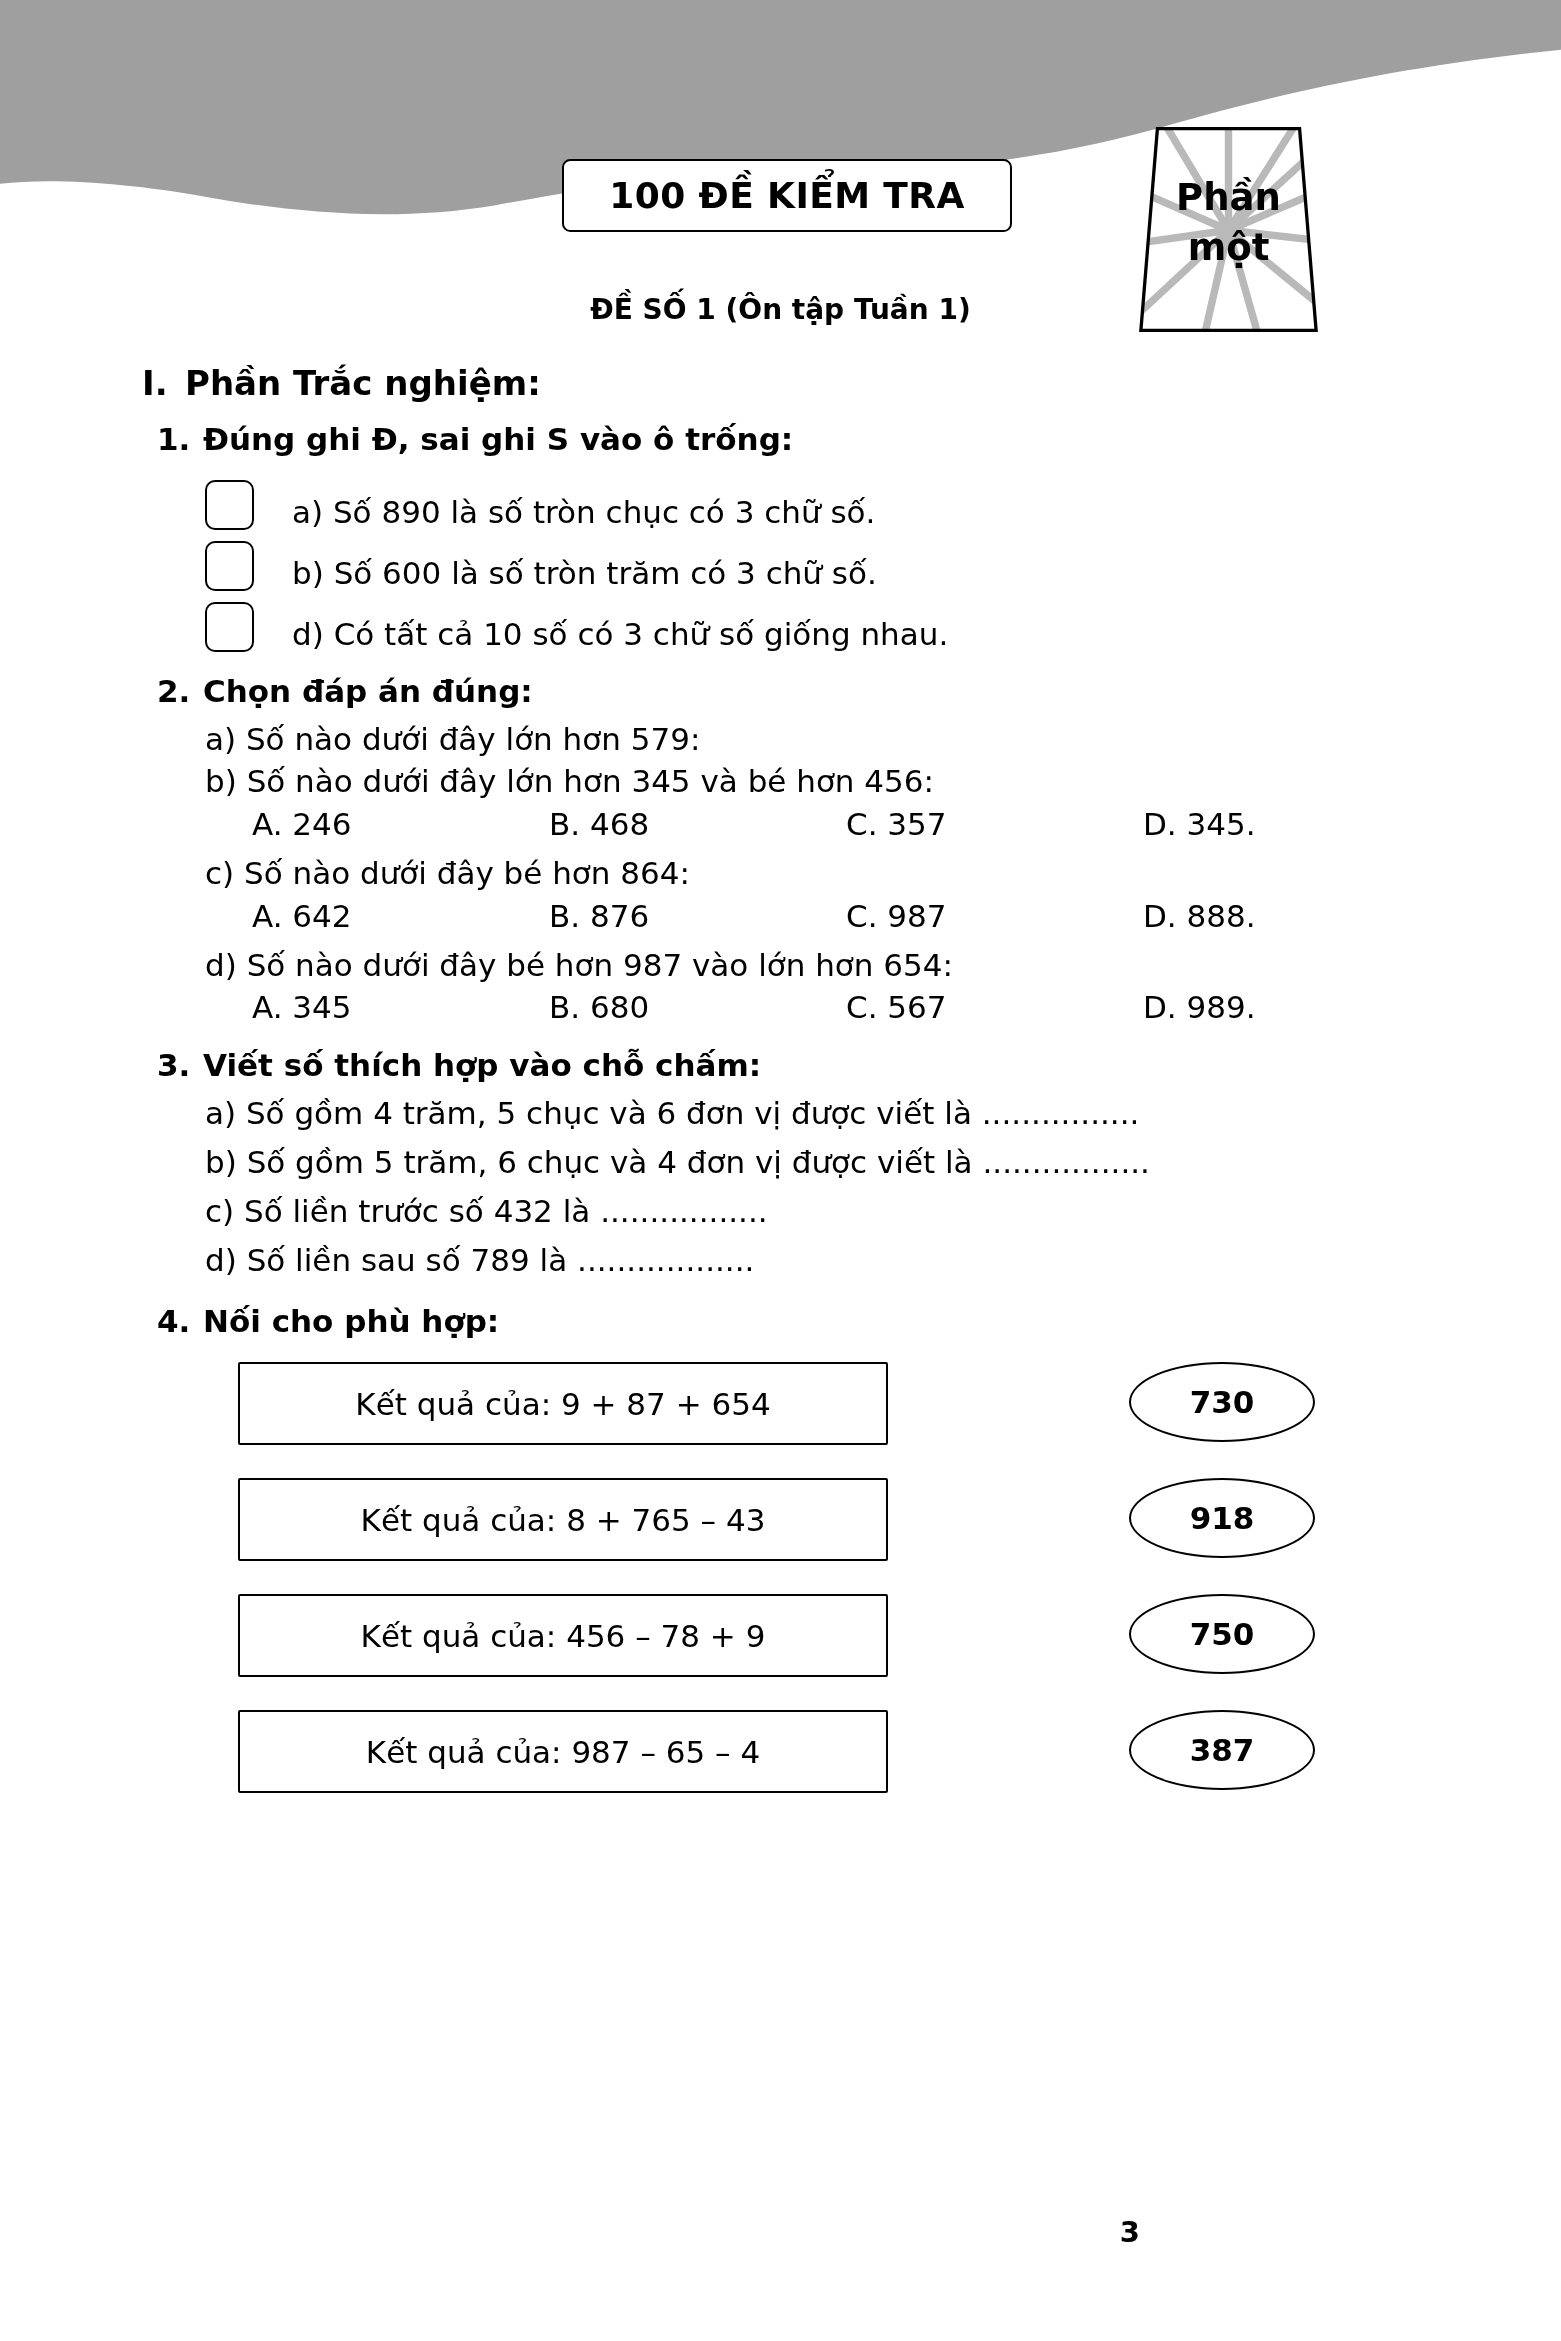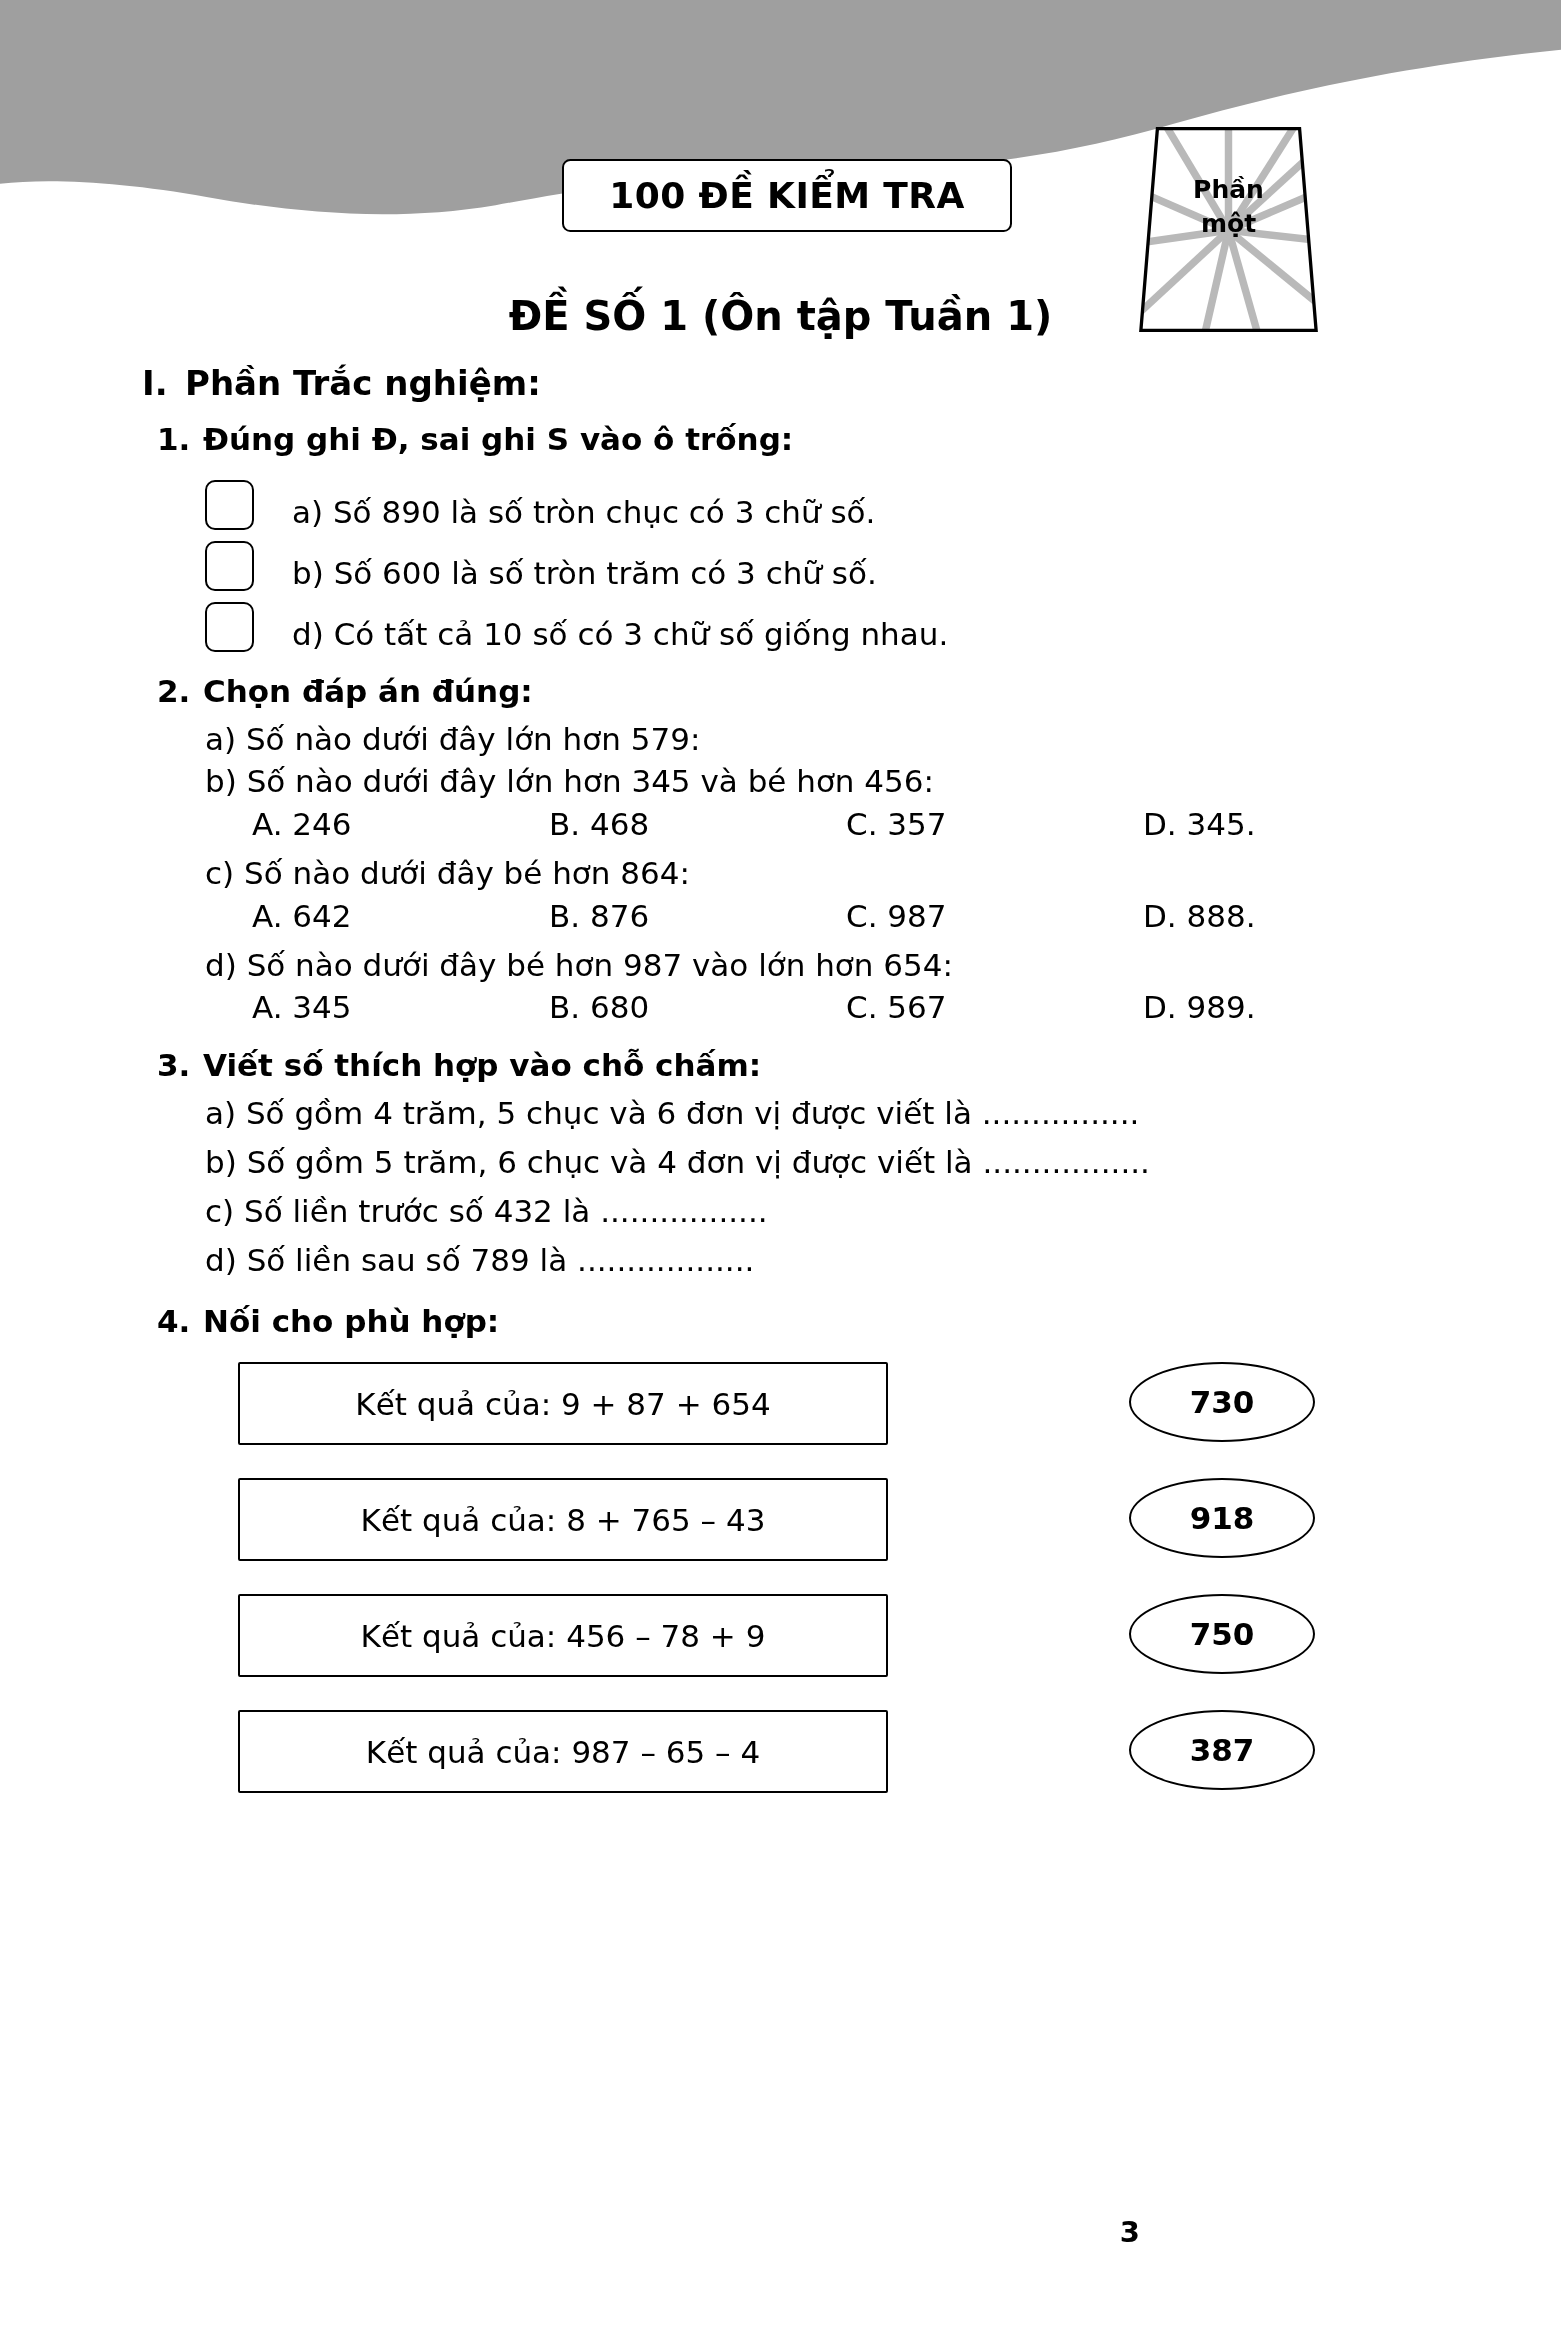--- a/index.html
+++ b/index.html
@@ -52,21 +52,21 @@
     font-weight: bold;
     letter-spacing: 0.4px;
   }
 
   .subtitle {
     position: absolute;
     left: 0;
     top: 293px;
     width: 1561px;
     text-align: center;
-    font-size: 40px;
+    font-size: 28px;
     font-weight: bold;
   }
 
   
   .part-badge {
     position: absolute;
     left: 1126px;
     top: 122px;
     width: 205px;
     height: 216px;
@@ -74,21 +74,21 @@
   .part-badge .badge-shape {
     position: absolute;
     inset: 0;
   }
   .part-badge .badge-text {
     position: absolute;
     left: 0;
     top: 51px;
     width: 205px;
     text-align: center;
-    font-size: 25px;
+    font-size: 37px;
     font-weight: bold;
     line-height: 1.35;
     color: #000;
   }
 
   
   .content {
     position: absolute;
     left: 0;
     top: 363px;

